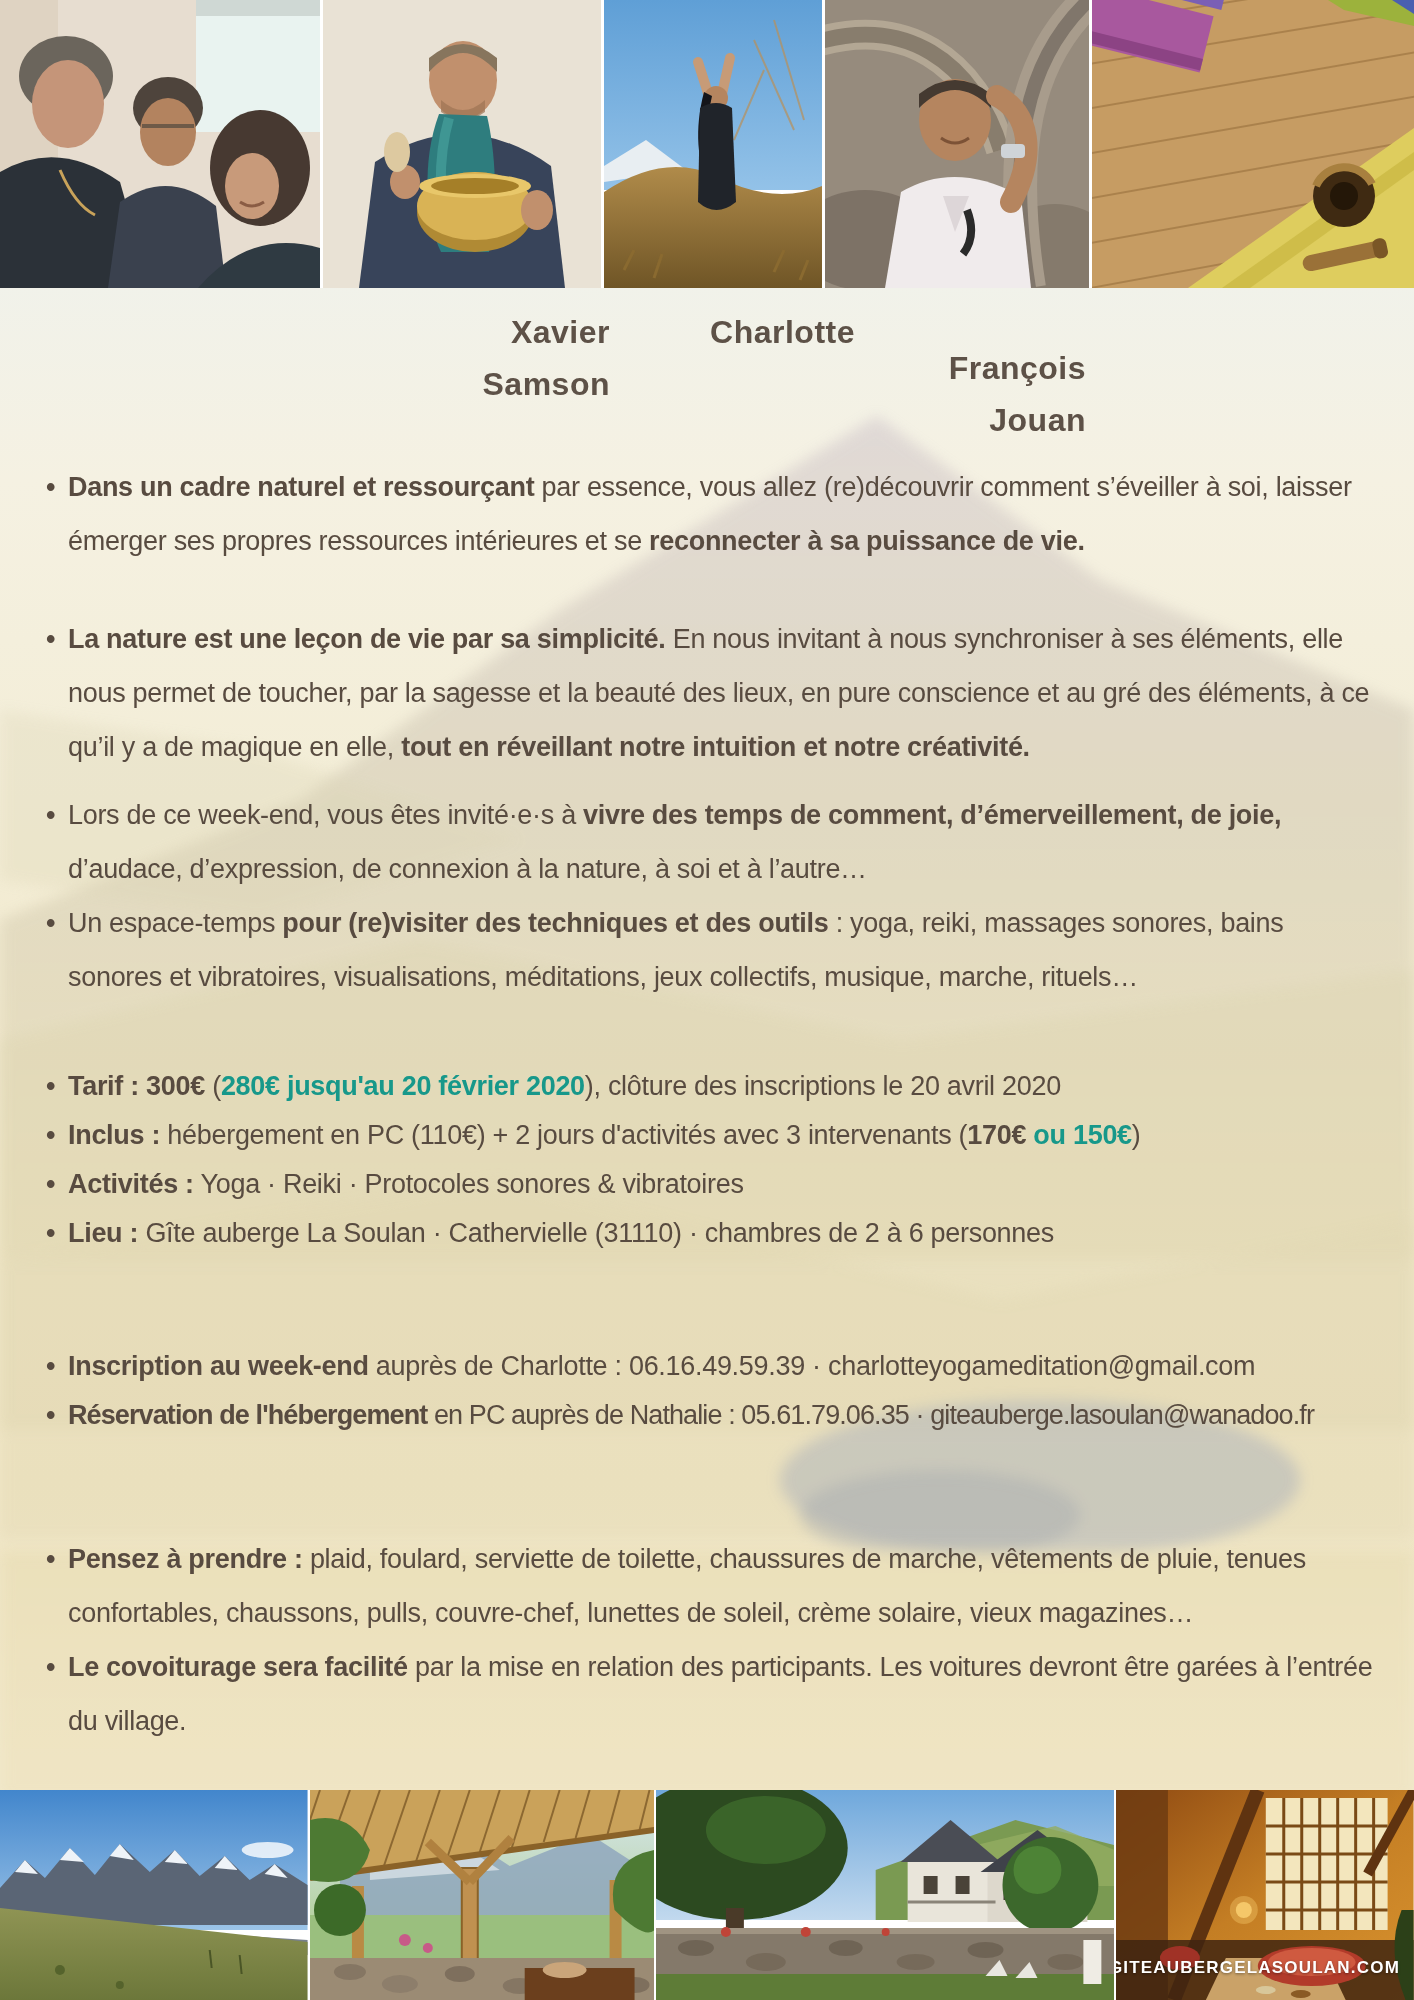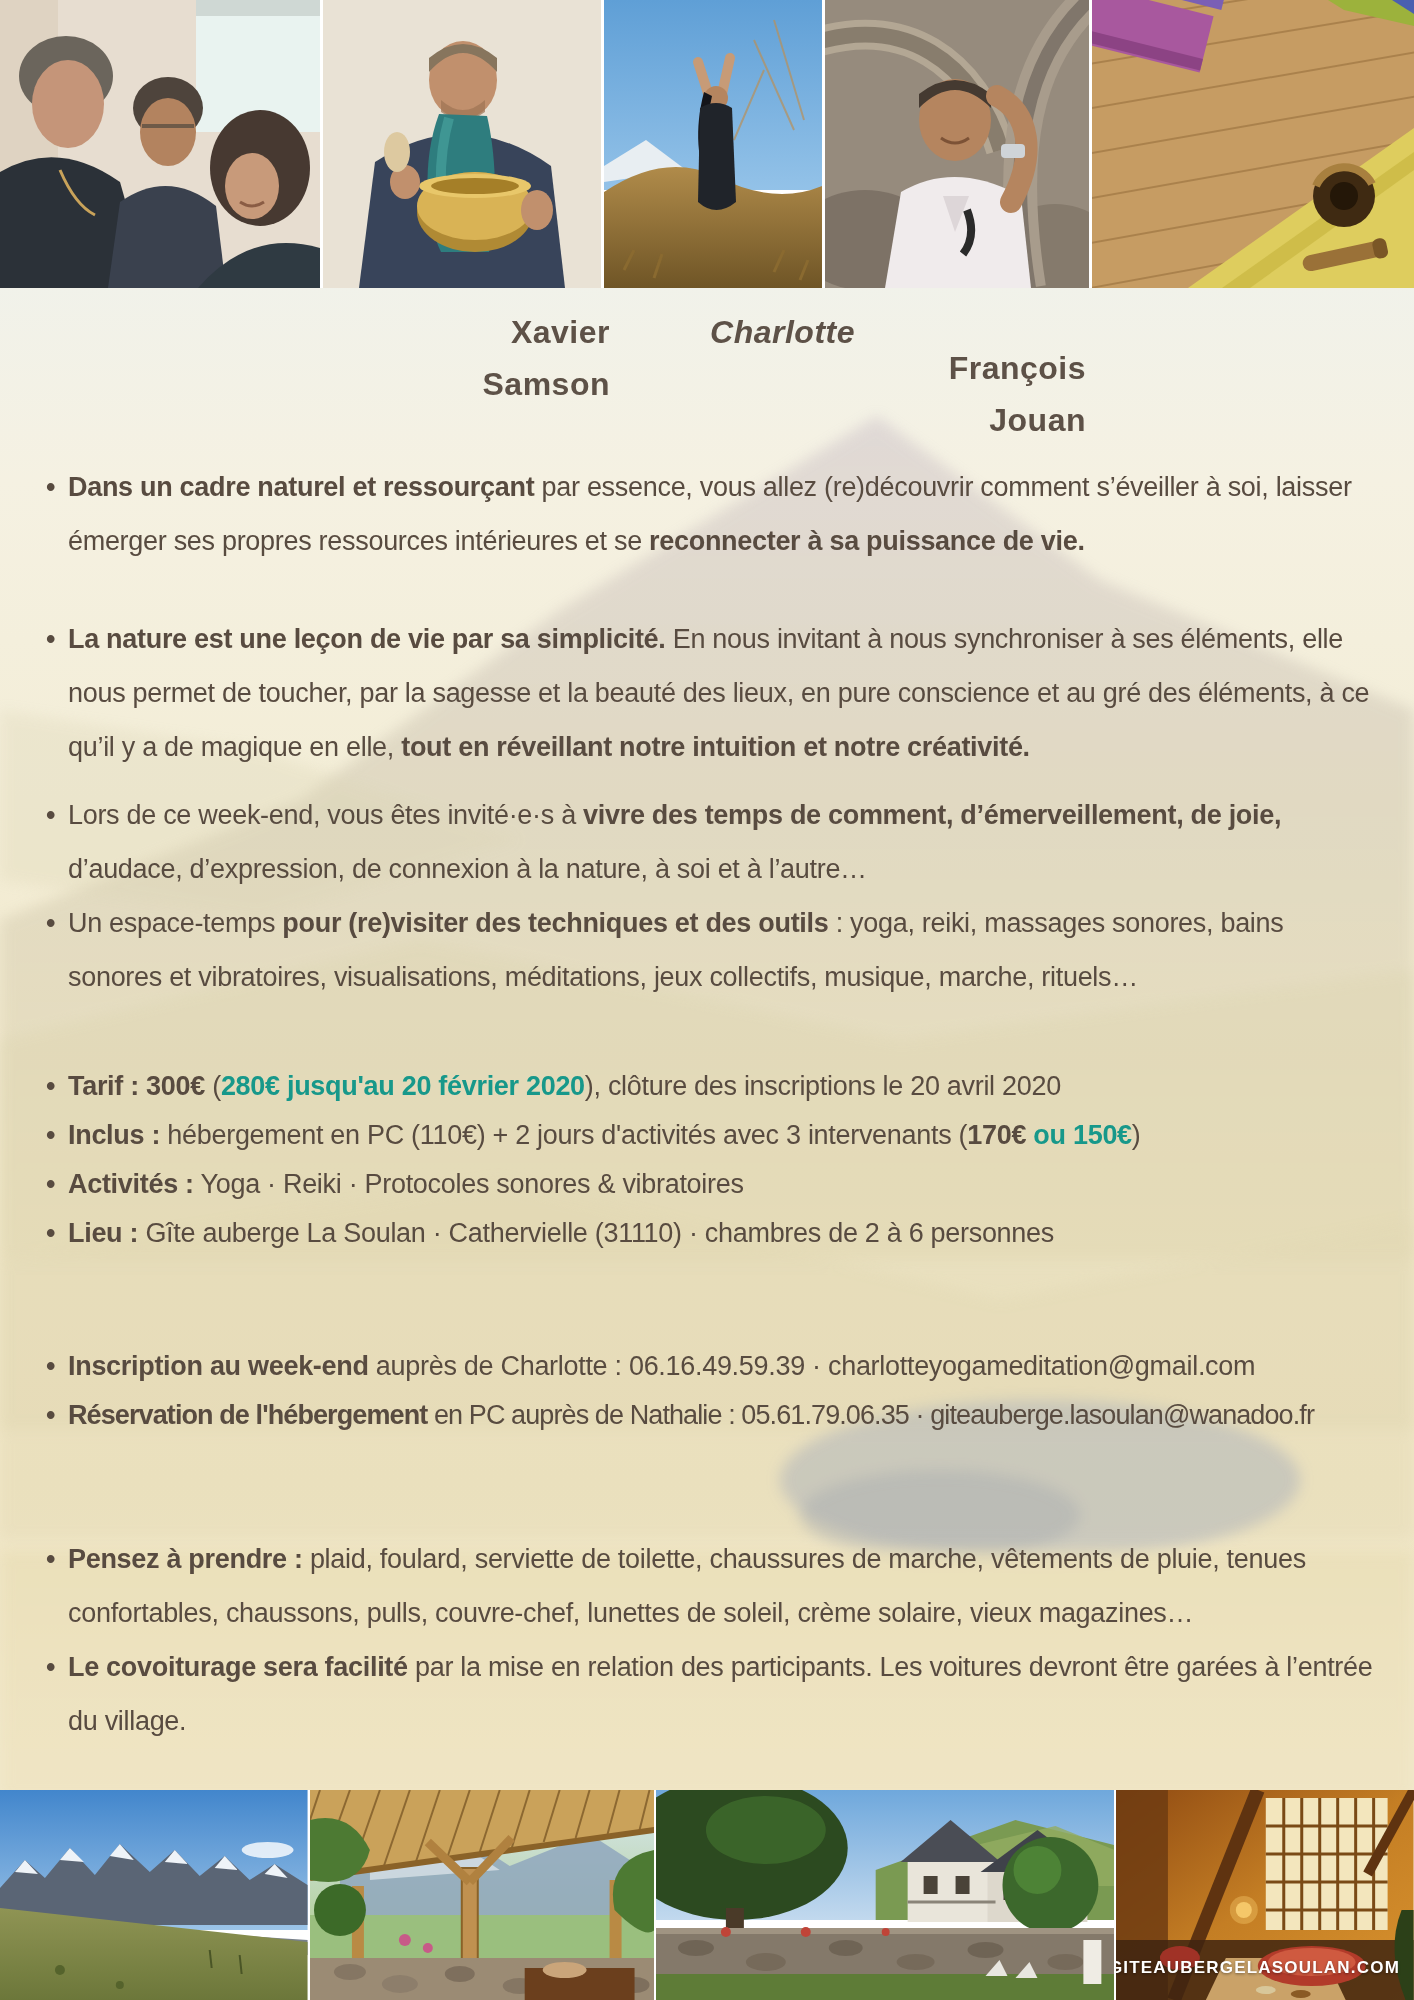--- a/index.html
+++ b/index.html
@@ -19,21 +19,21 @@
   .strip{position:absolute;left:0;display:flex;background:#ffffff;gap:3px;}
   .strip-top{top:0;height:288px;width:1414px;}
   .strip-bottom{top:1790px;height:210px;width:1414px;gap:2px;}
   .photo{position:relative;height:100%;overflow:hidden;}
   .photo svg{display:block;width:100%;height:100%;}
   
   .names{position:absolute;top:306px;left:0;width:1414px;height:120px;}
   .name-block{position:absolute;width:280px;text-align:right;color:var(--namec);
     font-weight:700;font-size:32px;line-height:52px;letter-spacing:.5px;}
   .name-xavier{left:330px;}
-  .name-charlotte{left:575px;font-style:italic;}
+  .name-charlotte{left:575px;}
   .name-francois{left:806px;margin-top:36px;}
   
   .group{position:absolute;left:0;width:1414px;}
   .bullet{display:flex;align-items:flex-start;padding-left:46px;padding-right:38px;
     color:var(--text);font-size:27px;line-height:54px;letter-spacing:-0.3px;font-weight:400;}
   .bullet .dot{flex:0 0 22px;text-align:left;font-weight:700;}
   .bullet .bullet-text{flex:1 1 auto;}
   .seg-b{font-weight:700;}
   .seg-teal{color:var(--teal);text-align:center;}
   .group-lines .bullet{line-height:49px;}

